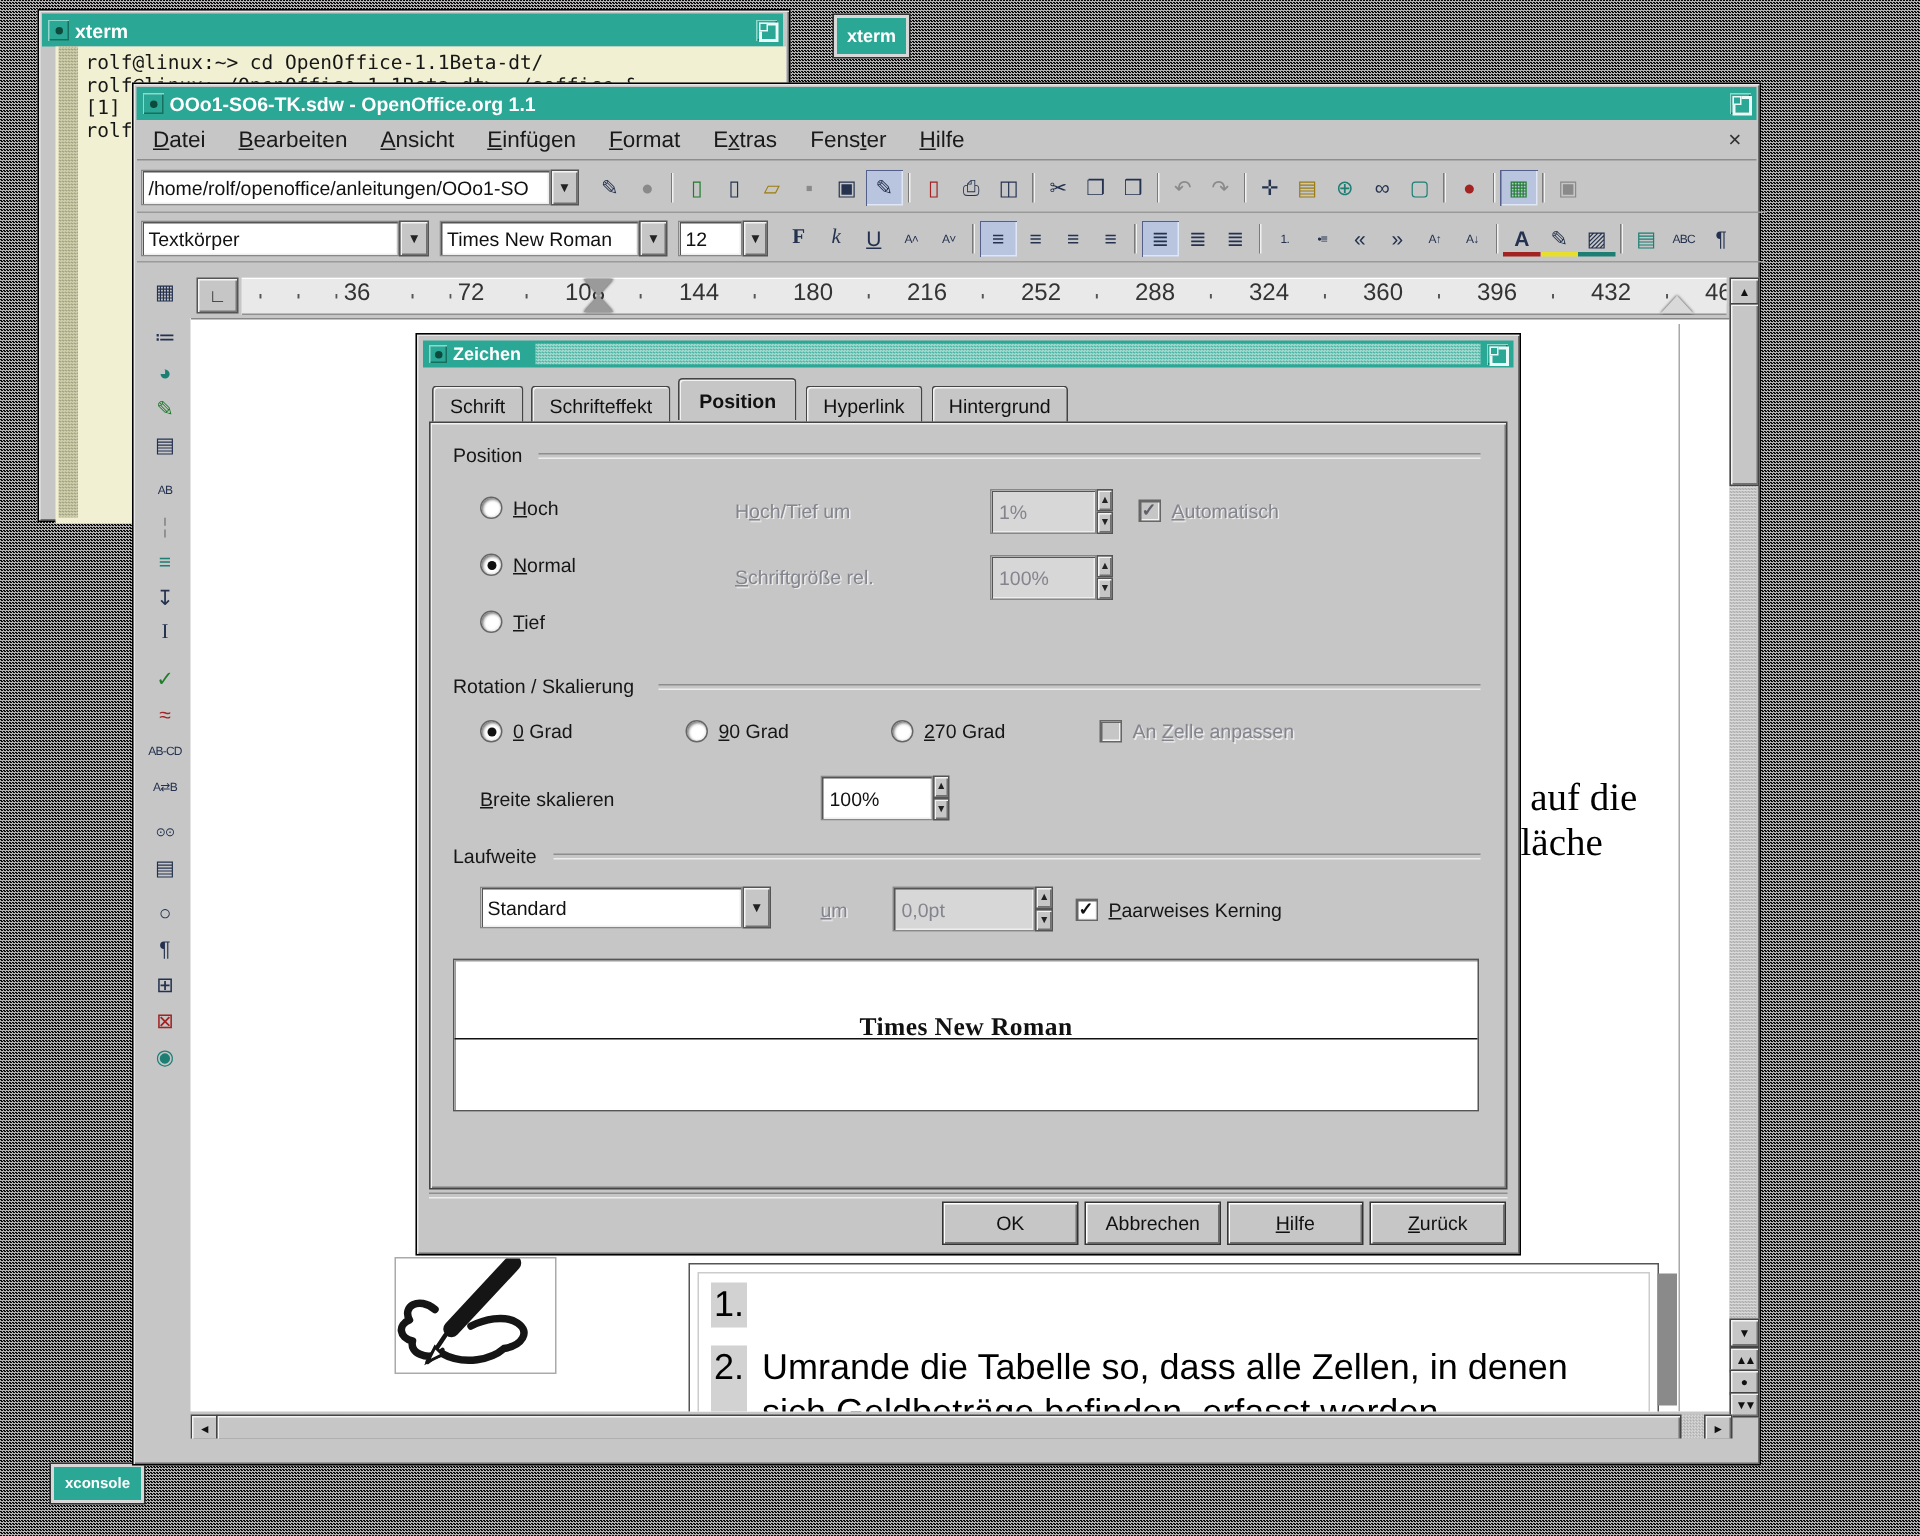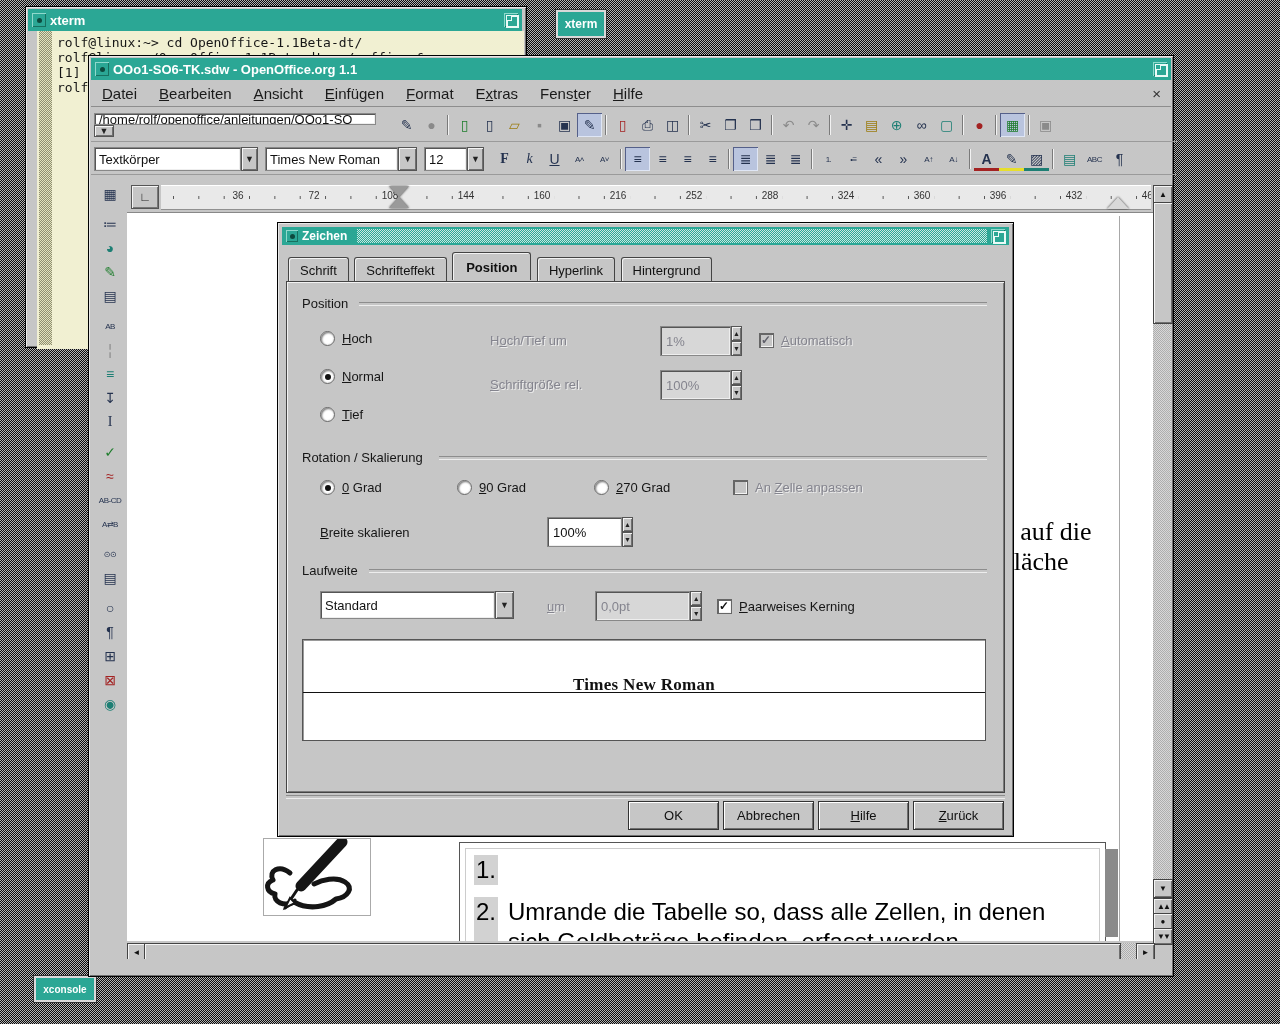--- a/index.html
+++ b/index.html
@@ -41,21 +41,21 @@
   .tunder{box-shadow:inset 0 -3px 0 #1d7f74;}
   .combo{display:flex;align-items:stretch;height:24px;}
   .combo .cfield{background:#fff;box-shadow:inset 1px 1px 0 #555, inset -1px -1px 0 #eee;border:1px solid #888;
      font-size:13px;display:flex;align-items:center;padding:0 4px;white-space:nowrap;overflow:hidden;}
   .combo .cbtn{width:18px;display:flex;align-items:center;justify-content:center;font-size:9px;color:#222;
      background:#c6c6c6;box-shadow:inset 1px 1px 0 #f4f4f4, inset -1px -1px 0 #707070;border:1px solid #555;}
   
   .ruler{background:#e9e9e9;box-shadow:inset 0 1px 0 #fff, inset 0 -1px 0 #909090;
      background-image:linear-gradient(90deg,#555 1px,transparent 1px);
      background-size:25.35px 3px;background-repeat:repeat-x;background-position:12px 11px;}
-  .rnum{position:absolute;top:4px;transform:translateX(-50%);font-size:10px;color:#333;background:#e9e9e9;padding:0 4px;line-height:14px;}
+  .rnum{position:absolute;top:4px;transform:translateX(-50%);font-size:16px;color:#333;background:#e9e9e9;padding:0 4px;line-height:14px;}
   
   .dlabel{font-size:13px;color:#161616;white-space:nowrap;}
   .dis{color:#84848e;text-shadow:1px 1px 0 #ececec;}
   .grpline{height:2px;border-top:1px solid #8d8d8d;border-bottom:1px solid #ededed;}
   .radio{width:13px;height:13px;border-radius:50%;background:#fff;display:inline-block;
      box-shadow:inset 1px 1px 2px #777, inset -1px -1px 1px #f4f4f4;border:1px solid #666;position:relative;vertical-align:-2px;}
   .radio.on::after{content:"";position:absolute;left:3.5px;top:3.5px;width:6px;height:6px;border-radius:50%;background:#111;}
   .check{width:13px;height:13px;background:#fff;display:inline-block;box-shadow:inset 1px 1px 0 #666, inset -1px -1px 0 #f4f4f4;border:1px solid #666;position:relative;vertical-align:-2px;font-size:0;}
   .check.on::after{content:"✓";position:absolute;left:1px;top:-1px;font-size:12px;font-weight:bold;color:#111;}
   .check.discheck{background:#c6c6c6;}
@@ -135,21 +135,21 @@
       <span class="menuitem"><u>A</u>nsicht</span>
       <span class="menuitem"><u>E</u>infügen</span>
       <span class="menuitem"><u>F</u>ormat</span>
       <span class="menuitem">E<u>x</u>tras</span>
       <span class="menuitem">Fens<u>t</u>er</span>
       <span class="menuitem"><u>H</u>ilfe</span>
       <span style="margin-left:auto;padding:0 10px;font-size:15px;color:#333;">×</span>
     </div>
 
     <div class="abs toolbar" style="left:2px;top:52px;width:1080px;height:34px;box-shadow:inset 0 -1px 0 #9a9a9a;">
-      <span class="combo" style="width:292px;flex-direction:column;">
+      <span class="combo" style="width:292px;">
         <span class="cfield" style="width:272px;">/home/rolf/openoffice/anleitungen/OOo1-SO</span>
         <span class="cbtn">▼</span>
       </span>
       <span style="width:8px;flex:0 0 auto;"></span>
       <span class="tb-ic">✎</span>
       <span class="tb-ic dim">●</span>
       <span class="tsep"></span>
       <span class="tb-ic ic-green">▯</span>
       <span class="tb-ic">▯</span>
       <span class="tb-ic ic-yellow">▱</span>
@@ -175,21 +175,21 @@
       <span class="tb-ic ic-teal">▢</span>
       <span class="tsep"></span>
       <span class="tb-ic ic-red">●</span>
       <span class="tsep"></span>
       <span class="tb-ic sel ic-green">▦</span>
       <span class="tsep"></span>
       <span class="tb-ic dim">▣</span>
     </div>
 
     <div class="abs toolbar" style="left:2px;top:87px;width:1080px;height:32px;box-shadow:inset 0 -1px 0 #9a9a9a;">
-      <span class="combo" style="width:164px;text-align:right;">
+      <span class="combo" style="width:192px;text-align:right;">
         <span class="cfield" style="width:166px;">Textkörper</span>
         <span class="cbtn">▼</span>
       </span>
       <span style="width:7px;flex:0 0 auto;"></span>
       <span class="combo" style="width:152px;">
         <span class="cfield" style="width:132px;">Times New Roman</span>
         <span class="cbtn">▼</span>
       </span>
       <span style="width:7px;flex:0 0 auto;"></span>
       <span class="combo" style="width:60px;">
@@ -258,21 +258,21 @@
     </div>
 
     <div class="abs raised-soft" style="left:42px;top:129px;width:26px;height:22px;display:flex;align-items:center;justify-content:center;font-size:12px;color:#222;border:1px solid #555;">
       <span>∟</span>
     </div>
     <div class="abs ruler" style="left:72px;top:129px;width:990px;height:25px;overflow:hidden;">
       <span class="rnum" style="left:77px;">36</span>
       <span class="rnum" style="left:153px;">72</span>
       <span class="rnum" style="left:229px;">108</span>
       <span class="rnum" style="left:305px;">144</span>
-      <span class="rnum" style="left:381px;">160</span>
+      <span class="rnum" style="left:381px;">180</span>
       <span class="rnum" style="left:457px;">216</span>
       <span class="rnum" style="left:533px;">252</span>
       <span class="rnum" style="left:609px;">288</span>
       <span class="rnum" style="left:685px;">324</span>
       <span class="rnum" style="left:761px;">360</span>
       <span class="rnum" style="left:837px;">396</span>
       <span class="rnum" style="left:913px;">432</span>
       <span class="rnum" style="left:989px;">468</span>
 
       <span class="abs" style="left:228px;top:1px;width:0;height:0;border-left:10px solid transparent;border-right:10px solid transparent;border-top:11px solid #9a9a9a;filter:drop-shadow(0 0 1px #333);"></span>

